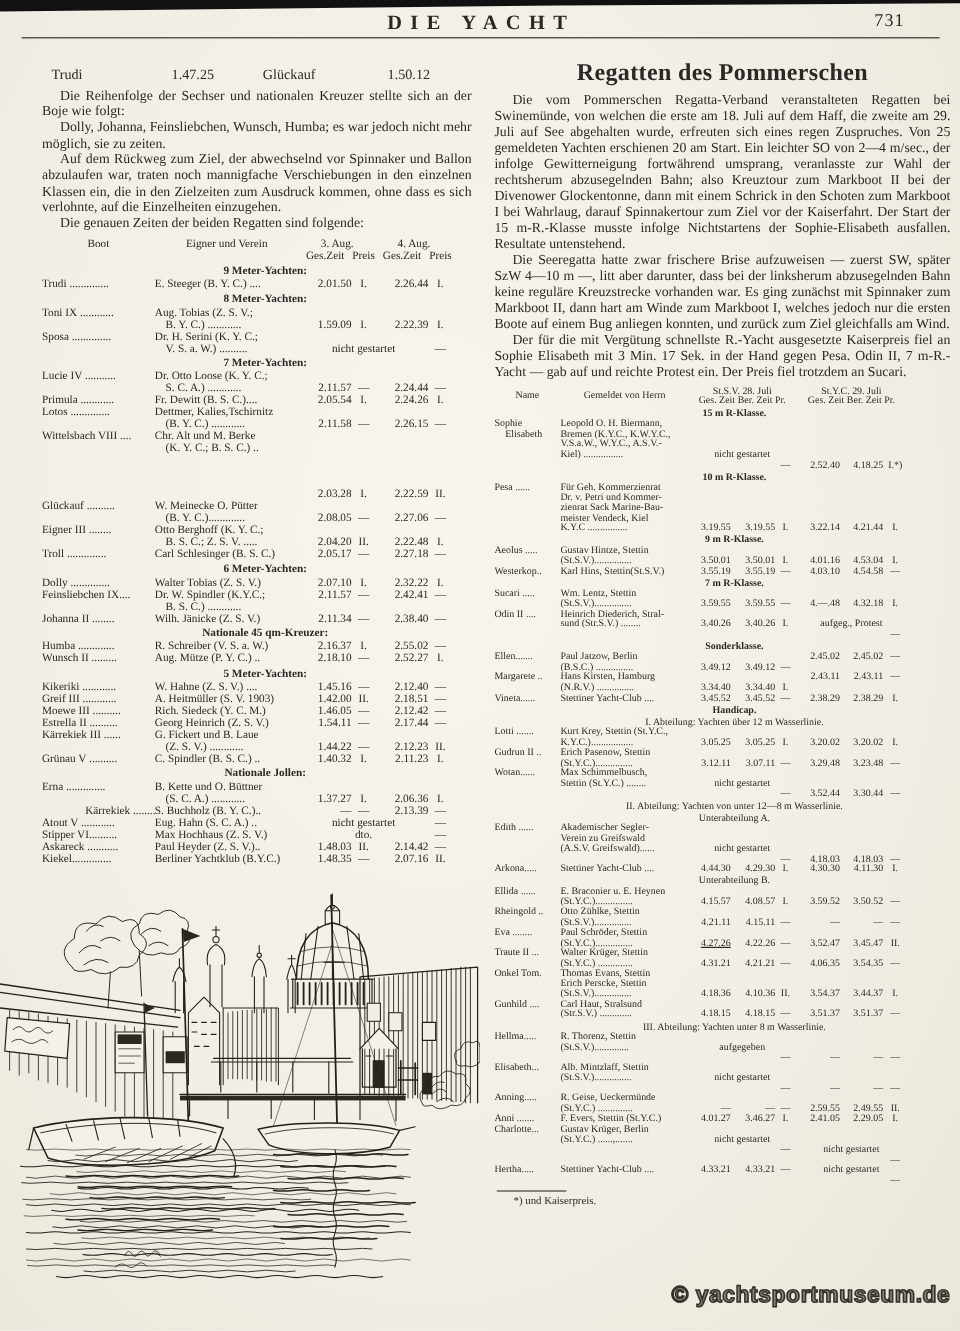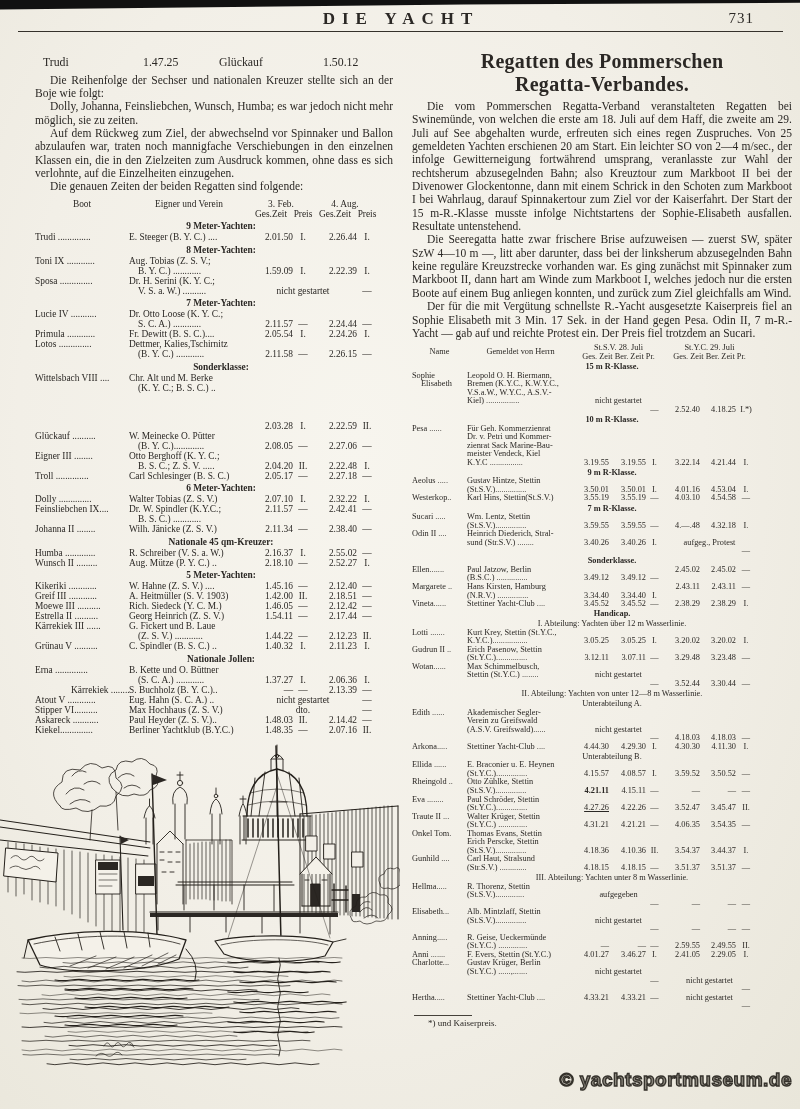--- a/index.html
+++ b/index.html
@@ -90,21 +90,21 @@
       <p class="para">Die Reihenfolge der Sechser und nationalen Kreuzer stellte sich an der Boje wie folgt:</p>
       <p class="para">Dolly, Johanna, Feinsliebchen, Wunsch, Humba; es war jedoch nicht mehr möglich, sie zu zeiten.</p>
       <p class="para">Auf dem Rückweg zum Ziel, der abwechselnd vor Spinnaker und Ballon abzulaufen war, traten noch mannigfache Verschiebungen in den einzelnen Klassen ein, die in den Zielzeiten zum Ausdruck kommen, ohne dass es sich verlohnte, auf die Einzelheiten einzugehen.</p>
       <p class="para">Die genauen Zeiten der beiden Regatten sind folgende:</p>
     </div>
 
   <div class="left-table">
     <div class="lt-grid lt-head">
       <div class="hc" style="grid-row:1;grid-column:1">Boot</div>
       <div class="hc" style="grid-row:1;grid-column:2">Eigner und Verein</div>
-      <div class="hc" style="grid-row:1;grid-column:3/5">3. Feb.</div>
+      <div class="hc" style="grid-row:1;grid-column:3/5">3. Aug.</div>
       <div class="hc" style="grid-row:1;grid-column:5/7">4. Aug.</div>
       <div class="hc" style="grid-row:2;grid-column:3">Ges.Zeit</div>
       <div class="hc" style="grid-row:2;grid-column:4">Preis</div>
       <div class="hc" style="grid-row:2;grid-column:5">Ges.Zeit</div>
       <div class="hc" style="grid-row:2;grid-column:6">Preis</div>
     </div>
     <div id="left-table-body">
         <div class="lt-sectitle">9 Meter-Yachten:</div>
         <div class="lt-grid lt-row">
           <div class="cell name-cell" style="grid-column: 1;">Trudi ..............</div>
@@ -163,21 +163,20 @@
           <div class="cell name-cell" style="grid-column: 1;">Lotos ..............</div>
           <div class="cell owner-cell" style="grid-column: 2;">
             <div class="own-ln">Dettmer, Kalies,Tschirnitz</div>
             <div class="own-ln cont">(B. Y. C.) ............</div>
           </div>
           <div class="num" style="grid-column: 3;">2.11.58</div>
           <div class="pr" style="grid-column: 4;">—</div>
           <div class="num" style="grid-column: 5;">2.26.15</div>
           <div class="pr" style="grid-column: 6;">—</div>
         </div>
-        <div class="lt-sectitle">Sonderklasse:</div>
         <div class="lt-grid lt-row">
           <div class="cell name-cell" style="grid-column: 1;">Wittelsbach VIII ....</div>
           <div class="cell owner-cell" style="grid-column: 2;">
             <div class="own-ln">Chr. Alt und M. Berke</div>
             <div class="own-ln cont">(K. Y. C.; B. S. C.) ..</div>
           </div>
           <div class="num" style="grid-column: 3; margin-top: 48px;">2.03.28</div>
           <div class="pr" style="grid-column: 4;">I.</div>
           <div class="num" style="grid-column: 5;">2.22.59</div>
           <div class="pr" style="grid-column: 6;">II.</div>
@@ -385,21 +384,21 @@
           <div class="num" style="grid-column: 3;">1.48.35</div>
           <div class="pr" style="grid-column: 4;">—</div>
           <div class="num" style="grid-column: 5;">2.07.16</div>
           <div class="pr" style="grid-column: 6;">II.</div>
         </div>
       </div>
   </div>
 </div>
 
 <div class="col-right">
-  <h2 class="r-title"><span>Regatten des Pommerschen</span><br><span>Regatta-Verbandes.</span></h2>
+  <h2 class="r-title"><span>Regatten des Pommerschen</span><br></h2>
   <div id="right-paras">
       <p class="para">Die vom Pommerschen Regatta-Verband veranstalteten Regatten bei Swinemünde, von welchen die erste am 18. Juli auf dem Haff, die zweite am 29. Juli auf See abgehalten wurde, erfreuten sich eines regen Zuspruches. Von 25 gemeldeten Yachten erschienen 20 am Start. Ein leichter SO von 2—4 m/sec., der infolge Gewitterneigung fortwährend umsprang, veranlasste zur Wahl der rechtsherum abzusegelnden Bahn; also Kreuztour zum Markboot II bei der Divenower Glockentonne, dann mit einem Schrick in den Schoten zum Markboot I bei Wahrlaug, darauf Spinnakertour zum Ziel vor der Kaiserfahrt. Der Start der 15 m-R.-Klasse musste infolge Nichtstartens der Sophie-Elisabeth ausfallen. Resultate untenstehend.</p>
       <p class="para">Die Seeregatta hatte zwar frischere Brise aufzuweisen — zuerst SW, später SzW 4—10 m —, litt aber darunter, dass bei der linksherum abzusegelnden Bahn keine reguläre Kreuzstrecke vorhanden war. Es ging zunächst mit Spinnaker zum Markboot II, dann hart am Winde zum Markboot I, welches jedoch nur die ersten Boote auf einem Bug anliegen konnten, und zurück zum Ziel gleichfalls am Wind.</p>
       <p class="para">Der für die mit Vergütung schnellste R.-Yacht ausgesetzte Kaiserpreis fiel an Sophie Elisabeth mit 3 Min. 17 Sek. in der Hand gegen Pesa. Odin II, 7 m-R.-Yacht — gab auf und reichte Protest ein. Der Preis fiel trotzdem an Sucari.</p>
     </div>
 
   <div class="right-table">
     <div class="rt-grid rt-head">
       <div class="hc" style="grid-row:1/3;grid-column:1;place-self:center">Name</div>
       <div class="hc" style="grid-row:1/3;grid-column:2;place-self:center">Gemeldet von Herrn</div>
@@ -645,21 +644,21 @@
           <div class="pr" style="grid-column: 8;">—</div>
         </div>
         <div class="rt-grid rt-row">
           <div class="cell name-cell" style="grid-column: 1;">
             <div class="own-ln">Rheingold ..</div>
           </div>
           <div class="cell owner-cell" style="grid-column: 2;">
             <div class="own-ln">Otto Zühlke, Stettin</div>
             <div class="own-ln">(St.S.V.)...............</div>
           </div>
-          <div class="num" style="grid-column: 3; font-weight: bold;">4.21.11</div>
+          <div class="num" style="grid-column: 3;">4.21.11</div>
           <div class="num" style="grid-column: 4;">4.15.11</div>
           <div class="pr" style="grid-column: 5;">—</div>
           <div class="num" style="grid-column: 6;">—</div>
           <div class="num" style="grid-column: 7;">—</div>
           <div class="pr" style="grid-column: 8;">—</div>
         </div>
         <div class="rt-grid rt-row">
           <div class="cell name-cell" style="grid-column: 1;">
             <div class="own-ln">Eva ........</div>
           </div>

